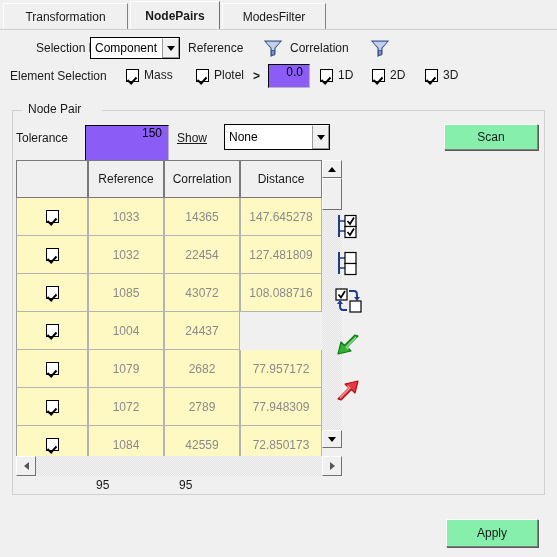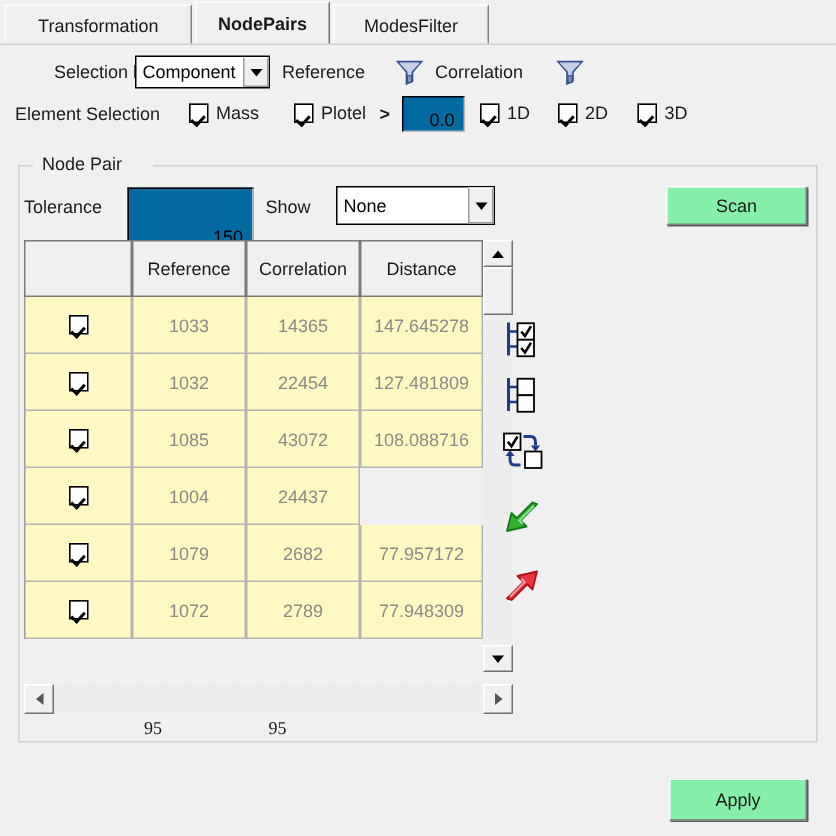--- a/index.html
+++ b/index.html
@@ -67,24 +67,24 @@
   }
   .cb.checked::after{
     content:"";position:absolute;left:2px;top:5px;width:4px;height:7px;
     border-right:2px solid #000;border-bottom:2px solid #000;
     transform:rotate(42deg);
   }
   .cbwrap{display:flex;align-items:center;gap:5px;}
 
   
   .tfield{
-    box-sizing:border-box;background:#0369a1;
+    box-sizing:border-box;background:#8b5cf6;
     border-top:1px solid #000;border-left:1px solid #000;
     border-right:1px solid #b8b8b8;border-bottom:1px solid #b8b8b8;
-    display:flex;align-items:flex-end;justify-content:flex-end;
+    display:flex;align-items:flex-start;justify-content:flex-end;
     padding-right:6px;color:#000;
   }
 
   
   .funnel{width:20px;height:18px;flex:none;}
 
   
   .group{
     position:absolute;left:12px;top:110px;width:533px;height:385px;
     border:1px solid #d0d0d0;border-top:none;
@@ -161,21 +161,21 @@
     border-right:1px solid #707070;border-bottom:1px solid #707070;
     display:flex;align-items:center;justify-content:center;
   }
   .hsb-track{
     flex:1;height:20px;background-color:#f4f4f4;
     background-image:linear-gradient(45deg,#e2e2e2 25%,transparent 25%,transparent 75%,#e2e2e2 75%),
                      linear-gradient(45deg,#e2e2e2 25%,transparent 25%,transparent 75%,#e2e2e2 75%);
     background-size:2px 2px;background-position:0 0,1px 1px;
   }
 
-  .counts{position:absolute;left:0;top:318px;width:326px;height:16px;font-family:Liberation Serif, serif;}
+  .counts{position:absolute;left:0;top:318px;width:326px;height:16px;}
   .cnt{position:absolute;color:#1a1a1a;font-size:12px;}
 
   
   .sidebar-icons{position:absolute;left:334px;top:212px;width:34px;}
   .sideicon{margin-bottom:4px;cursor:pointer;}
 </style>
 </head>
 <body>
 
 <div class="app">
@@ -256,21 +256,21 @@
   <div class="group-top-l"></div>
   <div class="group-top-r"></div>
   <div class="group-title">Node Pair</div>
 
   <span class="lbl" style="position:absolute;left:16px;top:131px;">Tolerance</span>
 
   <div class="tfield" style="position:absolute;left:85px;top:125px;width:84px;height:41px;">
     <span>150</span>
   </div>
 
-  <span class="lbl" style="position:absolute;left:177px;top:131px;">Show</span>
+  <span class="lbl" style="position:absolute;left:177px;top:131px;text-decoration:underline;">Show</span>
 
   <div class="combo" style="position:absolute;left:224px;top:124px;width:106px;height:26px;">
     <span class="ctext">None</span>
     <span class="cbtn">
         <span class="caret"></span>
       </span>
   </div>
 
   <div class="btn" style="position:absolute;left:444px;top:124px;width:94px;height:26px;">
     <span>Scan</span>
@@ -325,20 +325,28 @@
         <div class="td c2">2682</div>
         <div class="td c3">77.957172</div>
       </div>
       <div class="trow">
         <div class="td c0 first">
             <span class="cb checked"></span>
           </div>
         <div class="td c1">1072</div>
         <div class="td c2">2789</div>
         <div class="td c3">77.948309</div>
+      </div>
+      <div class="trow">
+        <div class="td c0 first">
+            <span class="cb checked"></span>
+          </div>
+        <div class="td c1">1084</div>
+        <div class="td c2">42559</div>
+        <div class="td c3">72.850173</div>
       </div>
     </div>
 
     <div class="vsb">
       <div class="sb-btn">
           <span class="ar-up"></span>
         </div>
       <div class="sb-thumb"></div>
       <div class="sb-track" style="height:220px;"></div>
       <div class="sb-btn">

